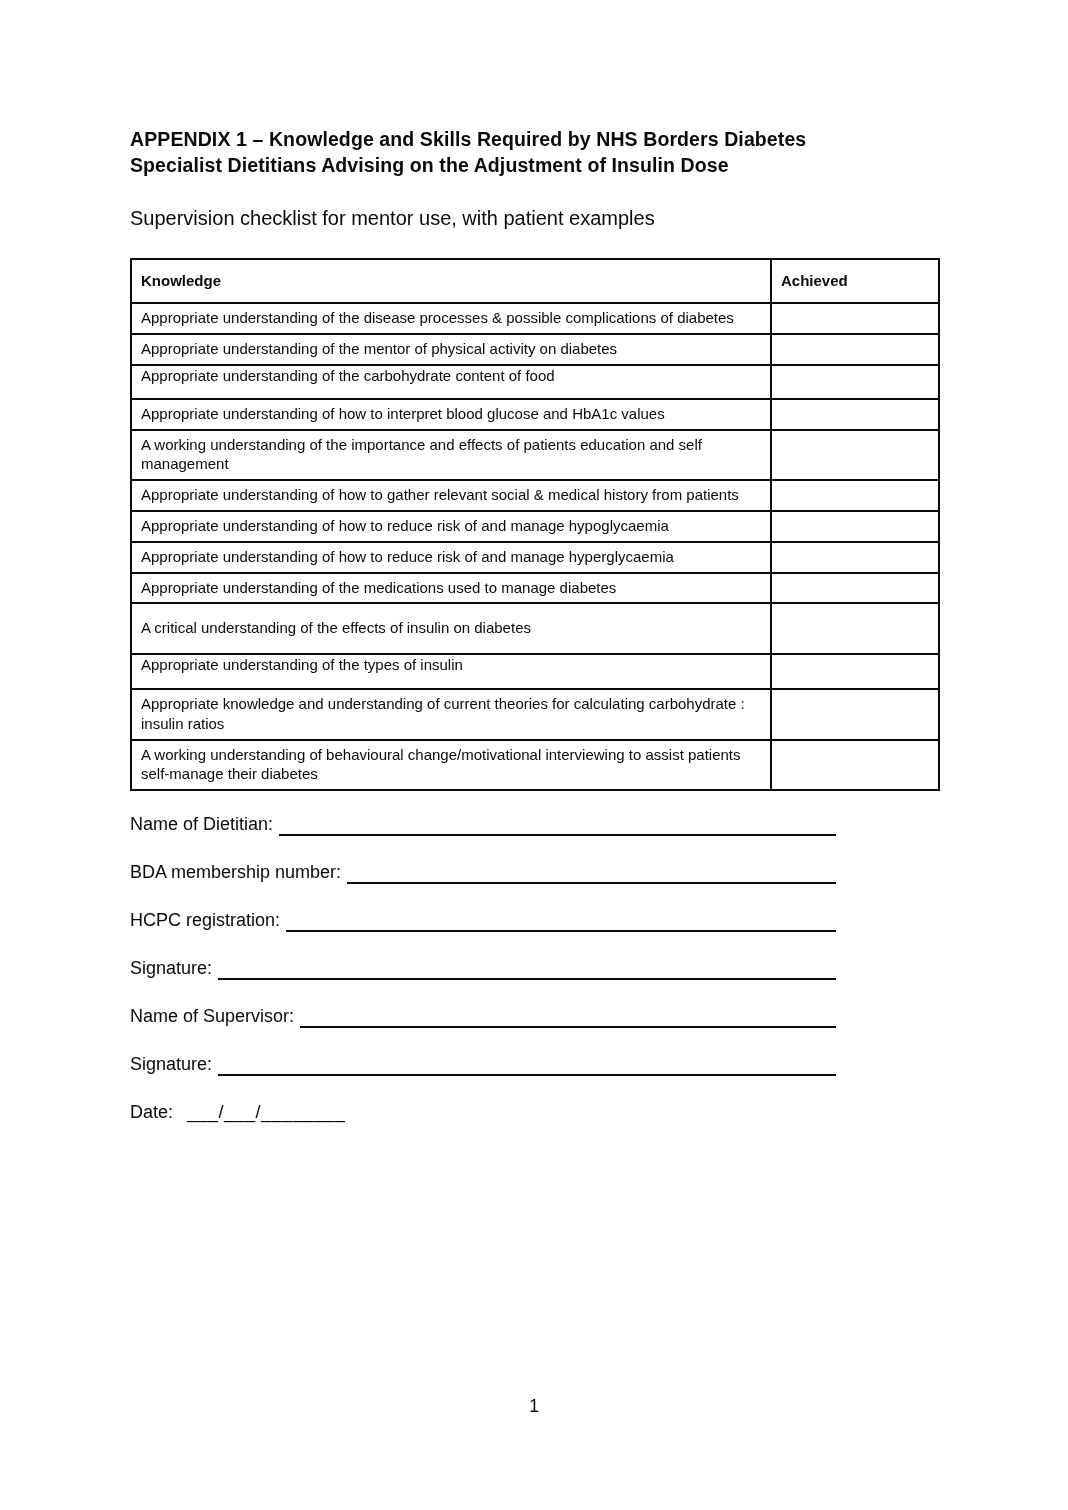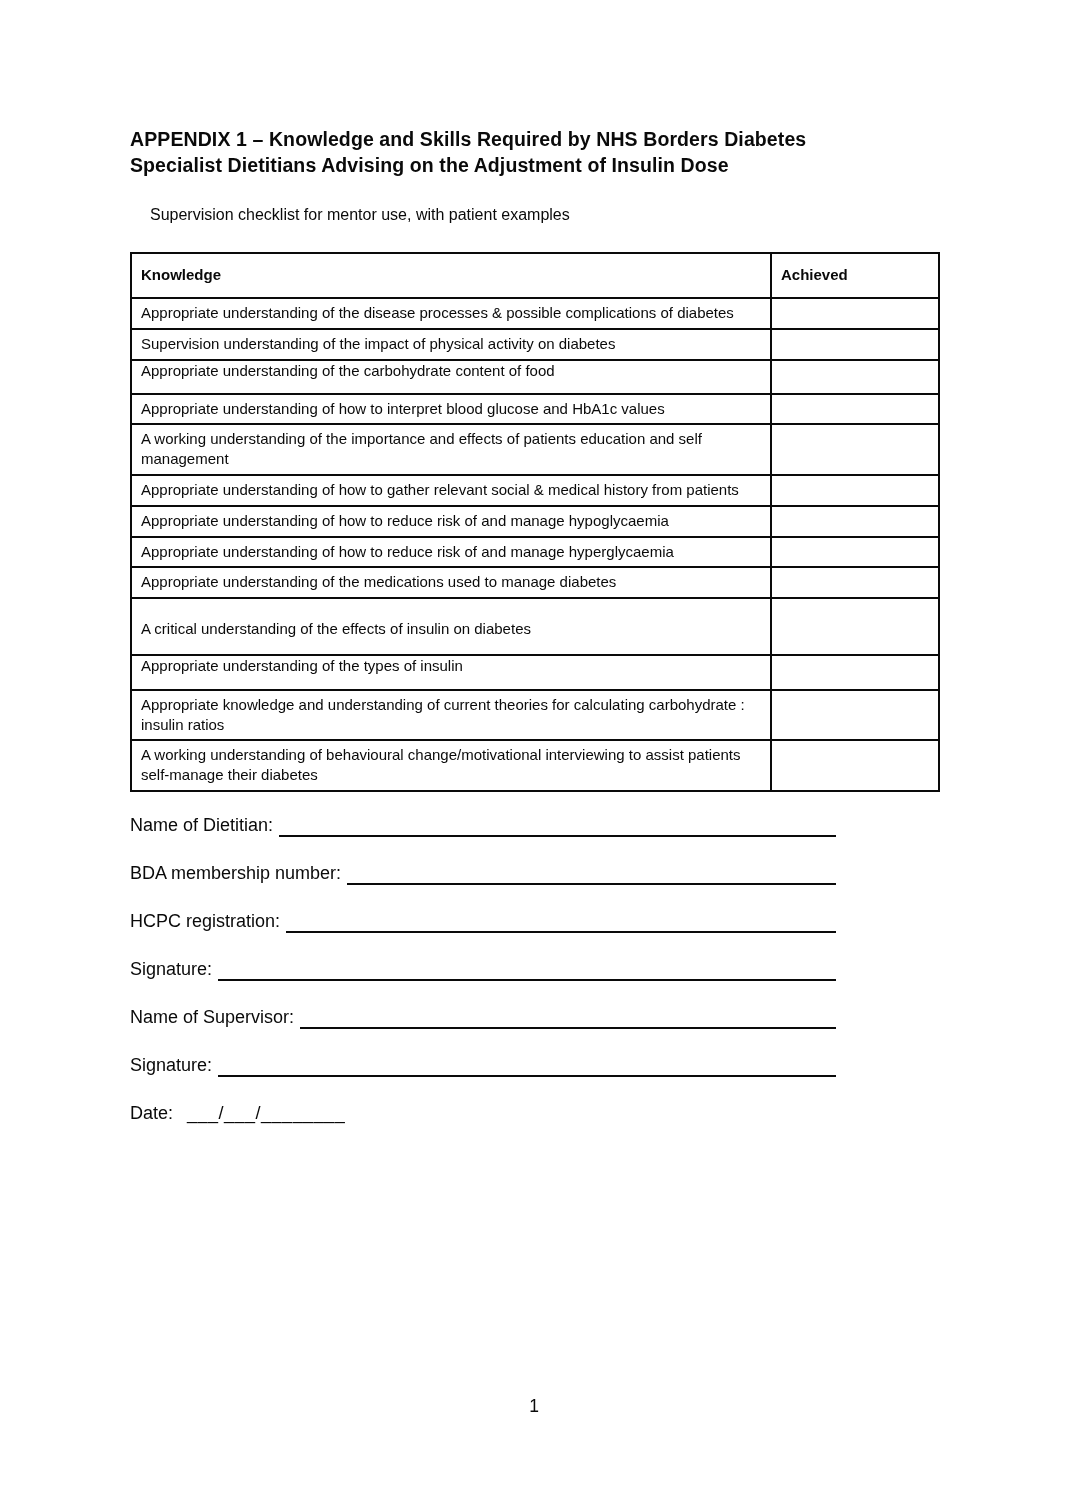--- a/index.html
+++ b/index.html
@@ -26,23 +26,22 @@
     width: 810px;
   }
   .doc-title {
     font-size: 19.5px;
     font-weight: bold;
     line-height: 1.35;
     letter-spacing: 0.1px;
   }
   .doc-subtitle {
     margin-top: 26px;
-    font-size: 16px;
+    font-size: 20px;
     line-height: 1.3;
-    margin-left: 20px;
   }
   table.checklist {
     margin-top: 27px;
     width: 808px;
     border-collapse: collapse;
     table-layout: fixed;
   }
   table.checklist th,
   table.checklist td {
     border: 2px solid #0a0a0a;
@@ -53,21 +52,21 @@
     padding: 4px 9px 5px 9px;
   }
   table.checklist col.col-knowledge { width: 640px; }
   table.checklist col.col-achieved  { width: 168px; }
   table.checklist th {
     font-weight: bold;
     padding: 11px 9px 12px 9px;
   }
   
   table.checklist tbody tr:nth-child(3) td  { padding-top: 0; padding-bottom: 12px; }
-  table.checklist tbody tr:nth-child(10) td { padding-top: 20px; padding-bottom: 15px; }
+  table.checklist tbody tr:nth-child(10) td { padding-top: 14px; padding-bottom: 15px; }
   table.checklist tbody tr:nth-child(11) td { padding-top: 0; padding-bottom: 13px; }
   .form-section {
     margin-top: 20px;
   }
   .form-row {
     display: flex;
     align-items: flex-end;
     width: 706px;
     height: 25px;
     margin-bottom: 23px;
@@ -115,21 +114,21 @@
           <th>Knowledge</th>
           <th>Achieved</th>
         </tr>
       </thead>
       <tbody>
           <tr>
             <td>Appropriate understanding of the disease processes &amp; possible complications of diabetes</td>
             <td></td>
           </tr>
           <tr>
-            <td>Supervision understanding of the impact of physical activity on diabetes</td>
+            <td>Appropriate understanding of the mentor of physical activity on diabetes</td>
             <td></td>
           </tr>
           <tr>
             <td>Appropriate understanding of the carbohydrate content of food</td>
             <td></td>
           </tr>
           <tr>
             <td>Appropriate understanding of how to interpret blood glucose and HbA1c values</td>
             <td></td>
           </tr>

